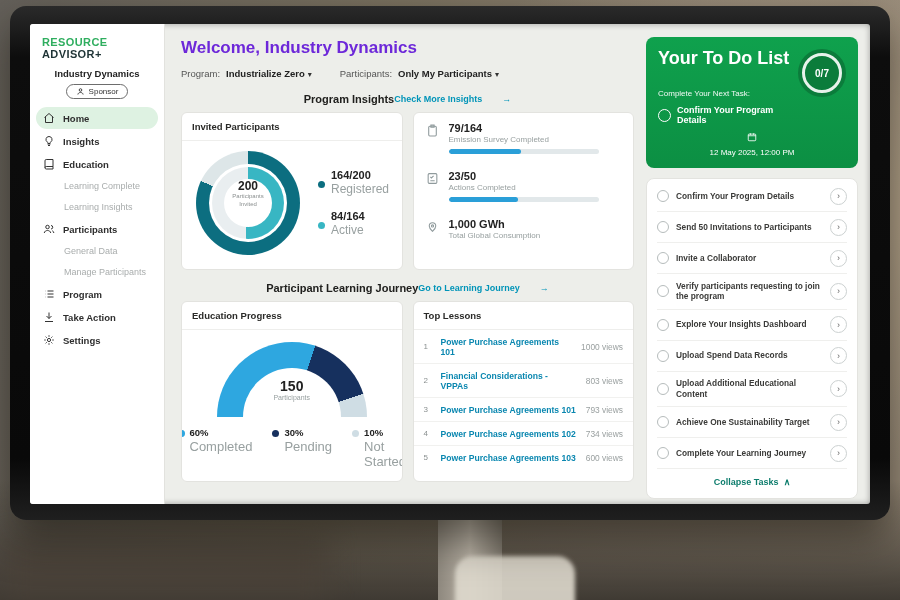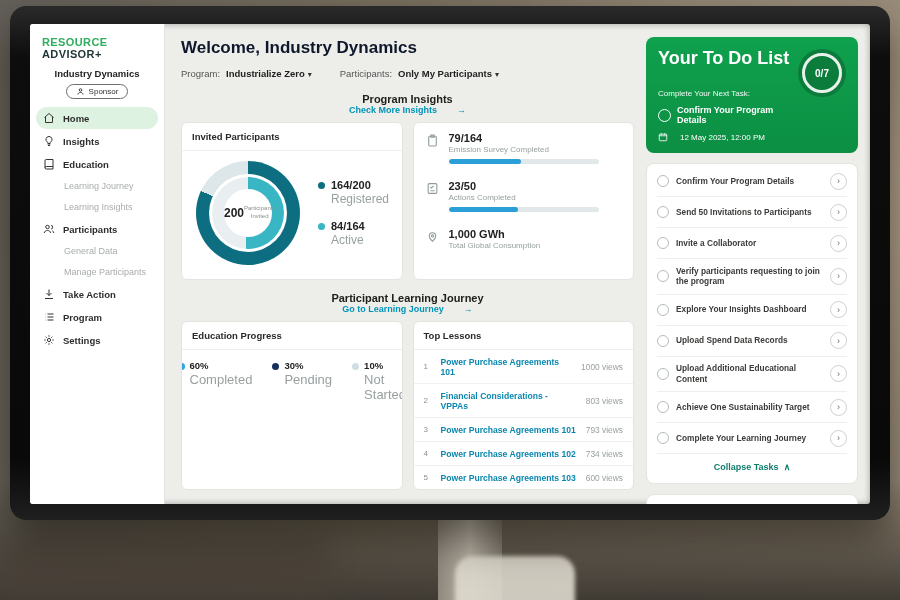--- a/index.html
+++ b/index.html
@@ -38,44 +38,44 @@
   .badge svg{width:9px;height:9px;}
   .nav{margin-top:6px;}
   .nav-item{display:flex;align-items:center;gap:8px;margin:1px 6px;padding:5px 7px;
     border-radius:14px;font-size:9.5px;font-weight:700;color:#2e2e2e;cursor:pointer;}
   .nav-item.sub{padding-left:28px;color:#a9adad;font-weight:400;font-size:9px;}
   .nav-item.active{background:#def2e2;}
   .nicon{width:12px;height:12px;flex:none;display:flex;color:#333;}
   .nicon svg{width:12px;height:12px;}
   
   .content{flex:1;padding:12px 12px 0 16px;min-width:0;}
-  .welcome{font-size:17px;font-weight:800;color:#0f172a;margin:2px 0 10px;}
+  .welcome{font-size:17px;font-weight:800;color:#6d28d9;margin:2px 0 10px;}
   .filters{display:flex;gap:28px;font-size:9.5px;color:#555;margin-bottom:2px;align-items:center;}
   .fvalue{font-weight:700;color:#222;margin-left:6px;cursor:pointer;}
   .chev{font-size:8px;margin-left:3px;color:#333;}
   .grid{display:flex;gap:12px;align-items:flex-start;}
   .left-col{flex:1;min-width:0;}
   .right-col{width:212px;flex:none;margin-top:-44px;}
-  .section-row{display:flex;justify-content:center;align-items:center;margin:12px 0 7px;flex-direction:column;}
+  .section-row{display:flex;justify-content:center;align-items:center;margin:12px 0 7px;}
   .section-row h2{font-size:11px;font-weight:800;color:#20201e;margin:0;}
   .slink{font-size:9px;font-weight:700;color:#0094b8;display:flex;gap:20px;align-items:center;cursor:pointer;}
   .cards-row{display:flex;gap:10px;}
   .card{background:#fff;border:1px solid #e3e3df;border-radius:6px;flex:1;overflow:hidden;min-width:0;}
   .card-title{font-size:9.5px;font-weight:700;color:#2a2a28;padding:8px 10px;border-bottom:1px solid #eeeeec;}
   
   .invited-body{display:flex;align-items:center;gap:18px;padding:10px 14px 14px;}
   .donut{position:relative;width:104px;height:104px;border-radius:50%;flex:none;}
   .donut-mid{position:absolute;inset:13px;background:#fff;border-radius:50%;}
   .donut-inner{position:absolute;inset:3px;border-radius:50%;}
   .donut-hole{position:absolute;inset:12px;background:#fff;border-radius:50%;
-    display:flex;flex-direction:row;align-items:center;justify-content:space-between;text-align:center;}
+    display:flex;flex-direction:column;align-items:center;justify-content:flex-start;text-align:center;}
   .dval{font-size:12px;font-weight:800;color:#222;}
   .dlab{font-size:6px;color:#8a8f8f;width:42px;line-height:1.3;}
   .dlegend{display:flex;flex-direction:column;gap:14px;}
-  .litem{display:flex;gap:6px;align-items:flex-start;}
+  .litem{display:flex;gap:6px;align-items:center;}
   .ldot{width:7px;height:7px;border-radius:50%;margin-top:3px;flex:none;}
   .c-tealdark{background:#0c6e80;} .c-teal{background:#38b6c3;}
   .c-blue{background:#2ea7e0;} .c-navy{background:#16305e;} .c-light{background:#cfdde4;}
   .lv{font-size:11px;font-weight:800;color:#222;}
   .ll{font-size:12px;color:#98a0a0;margin-top:1px;}
   
   .pinfo-row{display:flex;gap:9px;padding:9px 12px 7px;}
   .picon{width:14px;height:14px;color:#8f9a9c;flex:none;margin-top:1px;}
   .picon svg{width:13px;height:13px;}
   .pval{font-size:11px;font-weight:800;color:#222;}
@@ -99,21 +99,21 @@
   .lnum{font-size:8px;color:#8a9090;width:9px;flex:none;}
   .llink{font-size:8.6px;font-weight:700;color:#0a87b0;flex:1;cursor:pointer;min-width:0;}
   .lviews{font-size:8.4px;color:#9aa0a0;flex:none;}
   
   .todo-green{background:linear-gradient(180deg,#0fa14d,#0c8f43);border-radius:8px;
     padding:11px 12px;color:#fff;position:relative;}
   .todo-title{font-size:18px;font-weight:800;margin-bottom:20px;padding-right:52px;}
   .todo-sub{font-size:8px;opacity:.95;margin-bottom:7px;padding-right:52px;}
   .todo-task{display:flex;align-items:center;gap:6px;font-size:9px;font-weight:700;margin-bottom:7px;padding-right:52px;}
   .wcheck{width:11px;height:11px;border:1.5px solid #fff;border-radius:50%;flex:none;}
-  .todo-date{display:flex;gap:12px;align-items:center;font-size:8px;}
+  .todo-date{display:flex;gap:6px;align-items:center;font-size:8px;flex-direction:column;}
   .todo-date svg{width:10px;height:10px;}
   .ring-wrap{position:absolute;top:12px;right:12px;width:48px;height:48px;border-radius:50%;
     background:#0b7c3b;display:flex;align-items:center;justify-content:center;}
   .ring{width:40px;height:40px;border-radius:50%;border:3.5px solid rgba(255,255,255,.9);
     display:flex;align-items:center;justify-content:center;font-size:10px;font-weight:800;box-sizing:border-box;}
   .tasks-card{background:#fff;border:1px solid #e3e3df;border-radius:8px;margin-top:10px;padding:2px 10px;}
   .task-row{display:flex;align-items:center;gap:7px;padding:6.5px 0;border-bottom:1px solid #efefed;cursor:pointer;}
   .task-check{width:12px;height:12px;border:1.5px solid #b6bcbc;border-radius:50%;flex:none;box-sizing:border-box;}
   .task-label{flex:1;font-size:8.3px;font-weight:700;color:#3a3a38;line-height:1.3;min-width:0;}
   .task-go{width:15px;height:15px;border:1px solid #ccd1d1;border-radius:50%;display:flex;
@@ -166,21 +166,21 @@
         </div>
         <div class="nav-item">
           <span class="nicon">
               <svg viewBox="0 0 24 24" fill="none" stroke="currentColor" stroke-width="2">
                 <path d="M4 19.5A2.5 2.5 0 0 1 6.5 17H20V3H6.5A2.5 2.5 0 0 0 4 5.5v14zM4 19.5A2.5 2.5 0 0 0 6.5 22H20v-5"></path>
               </svg>
             </span>
           <span>Education</span>
         </div>
         <div class="nav-item sub">
-          <span>Learning Journey</span>
+          <span>Learning Complete</span>
         </div>
         <div class="nav-item sub">
           <span>Learning Insights</span>
         </div>
         <div class="nav-item">
           <span class="nicon">
               <svg viewBox="0 0 24 24" fill="none" stroke="currentColor" stroke-width="2">
                 <circle cx="9" cy="8" r="3.5"></circle>
                 <path d="M2.5 20c.5-3.5 3.5-5 6.5-5s6 1.5 6.5 5M16 5a3.5 3.5 0 0 1 0 7M18.5 15.5c2 .8 3 2.3 3.2 4.5"></path>
               </svg>
@@ -188,33 +188,33 @@
           <span>Participants</span>
         </div>
         <div class="nav-item sub">
           <span>General Data</span>
         </div>
         <div class="nav-item sub">
           <span>Manage Participants</span>
         </div>
         <div class="nav-item">
           <span class="nicon">
-              <svg viewBox="0 0 24 24" fill="none" stroke="currentColor" stroke-width="2">
-                <path d="M12 3v12m-5-5 5 5 5-5M4 21h16"></path>
-              </svg>
-            </span>
-          <span>Take Action</span>
-        </div>
-        <div class="nav-item">
-          <span class="nicon">
               <svg viewBox="0 0 24 24" fill="none" stroke="currentColor" stroke-width="2.2">
                 <path d="M9 6h12M9 12h12M9 18h12M4 6h.5M4 12h.5M4 18h.5"></path>
               </svg>
             </span>
           <span>Program</span>
+        </div>
+        <div class="nav-item">
+          <span class="nicon">
+              <svg viewBox="0 0 24 24" fill="none" stroke="currentColor" stroke-width="2">
+                <path d="M12 3v12m-5-5 5 5 5-5M4 21h16"></path>
+              </svg>
+            </span>
+          <span>Take Action</span>
         </div>
         <div class="nav-item">
           <span class="nicon">
               <svg viewBox="0 0 24 24" fill="none" stroke="currentColor" stroke-width="2">
                 <circle cx="12" cy="12" r="3.2"></circle>
                 <path d="M12 2.5v3M12 18.5v3M2.5 12h3M18.5 12h3M5.3 5.3l2.1 2.1M16.6 16.6l2.1 2.1M18.7 5.3l-2.1 2.1M7.4 16.6l-2.1 2.1"></path>
               </svg>
             </span>
           <span>Settings</span>
         </div>
@@ -320,20 +320,28 @@
             <h2>Participant Learning Journey</h2>
             <span class="slink">
               <span>Go to Learning Journey</span>
               <span>→</span>
             </span>
           </div>
           <div class="cards-row">
 
             <div class="card">
               <div class="card-title">Education Progress</div>
+              <div class="gauge-wrap">
+                <div class="gauge" style="background: conic-gradient(from 270deg, rgb(46, 167, 224) 0%, rgb(46, 167, 224) 30%, rgb(22, 48, 94) 30%, rgb(22, 48, 94) 45%, rgb(207, 221, 228) 45%, rgb(207, 221, 228) 50%, transparent 50%, transparent 100%);"></div>
+                <div class="gauge-hole"></div>
+                <div class="gauge-center">
+                  <div class="gval">150</div>
+                  <div class="glab">Participants</div>
+                </div>
+              </div>
               <div class="edu-legend">
                 <div class="eitem">
                   <span class="ldot c-blue"></span>
                   <span>
                       <div class="ev">60%</div>
                   <div class="el">Completed</div>
                     </span>
                 </div>
                 <div class="eitem">
                   <span class="ldot c-navy"></span>

